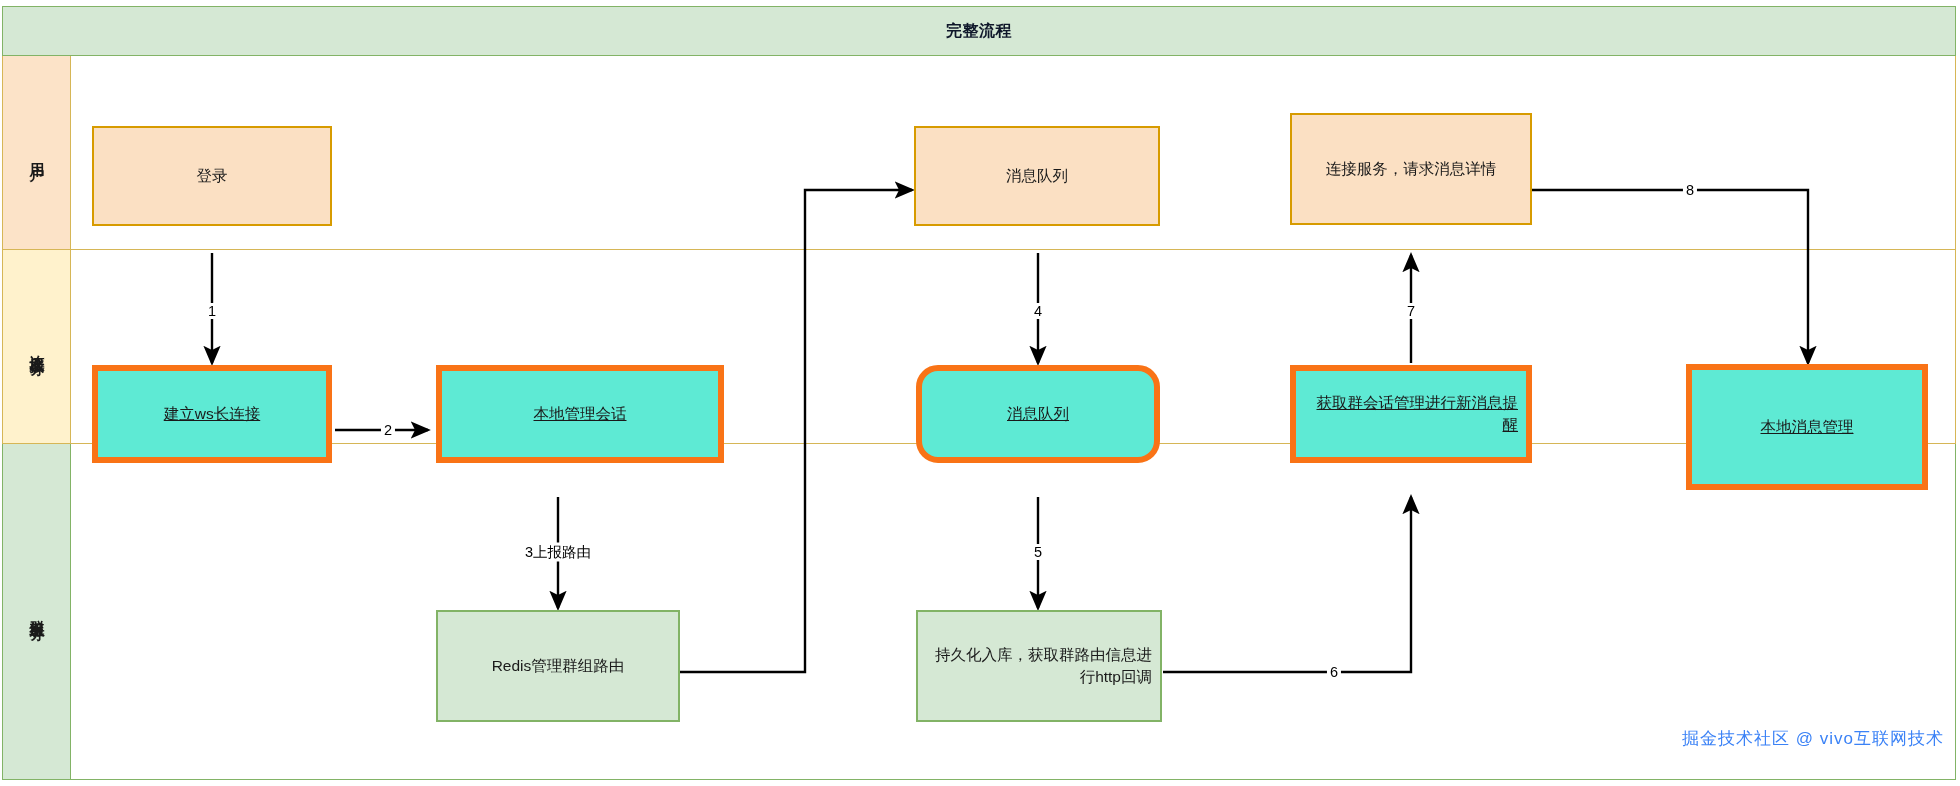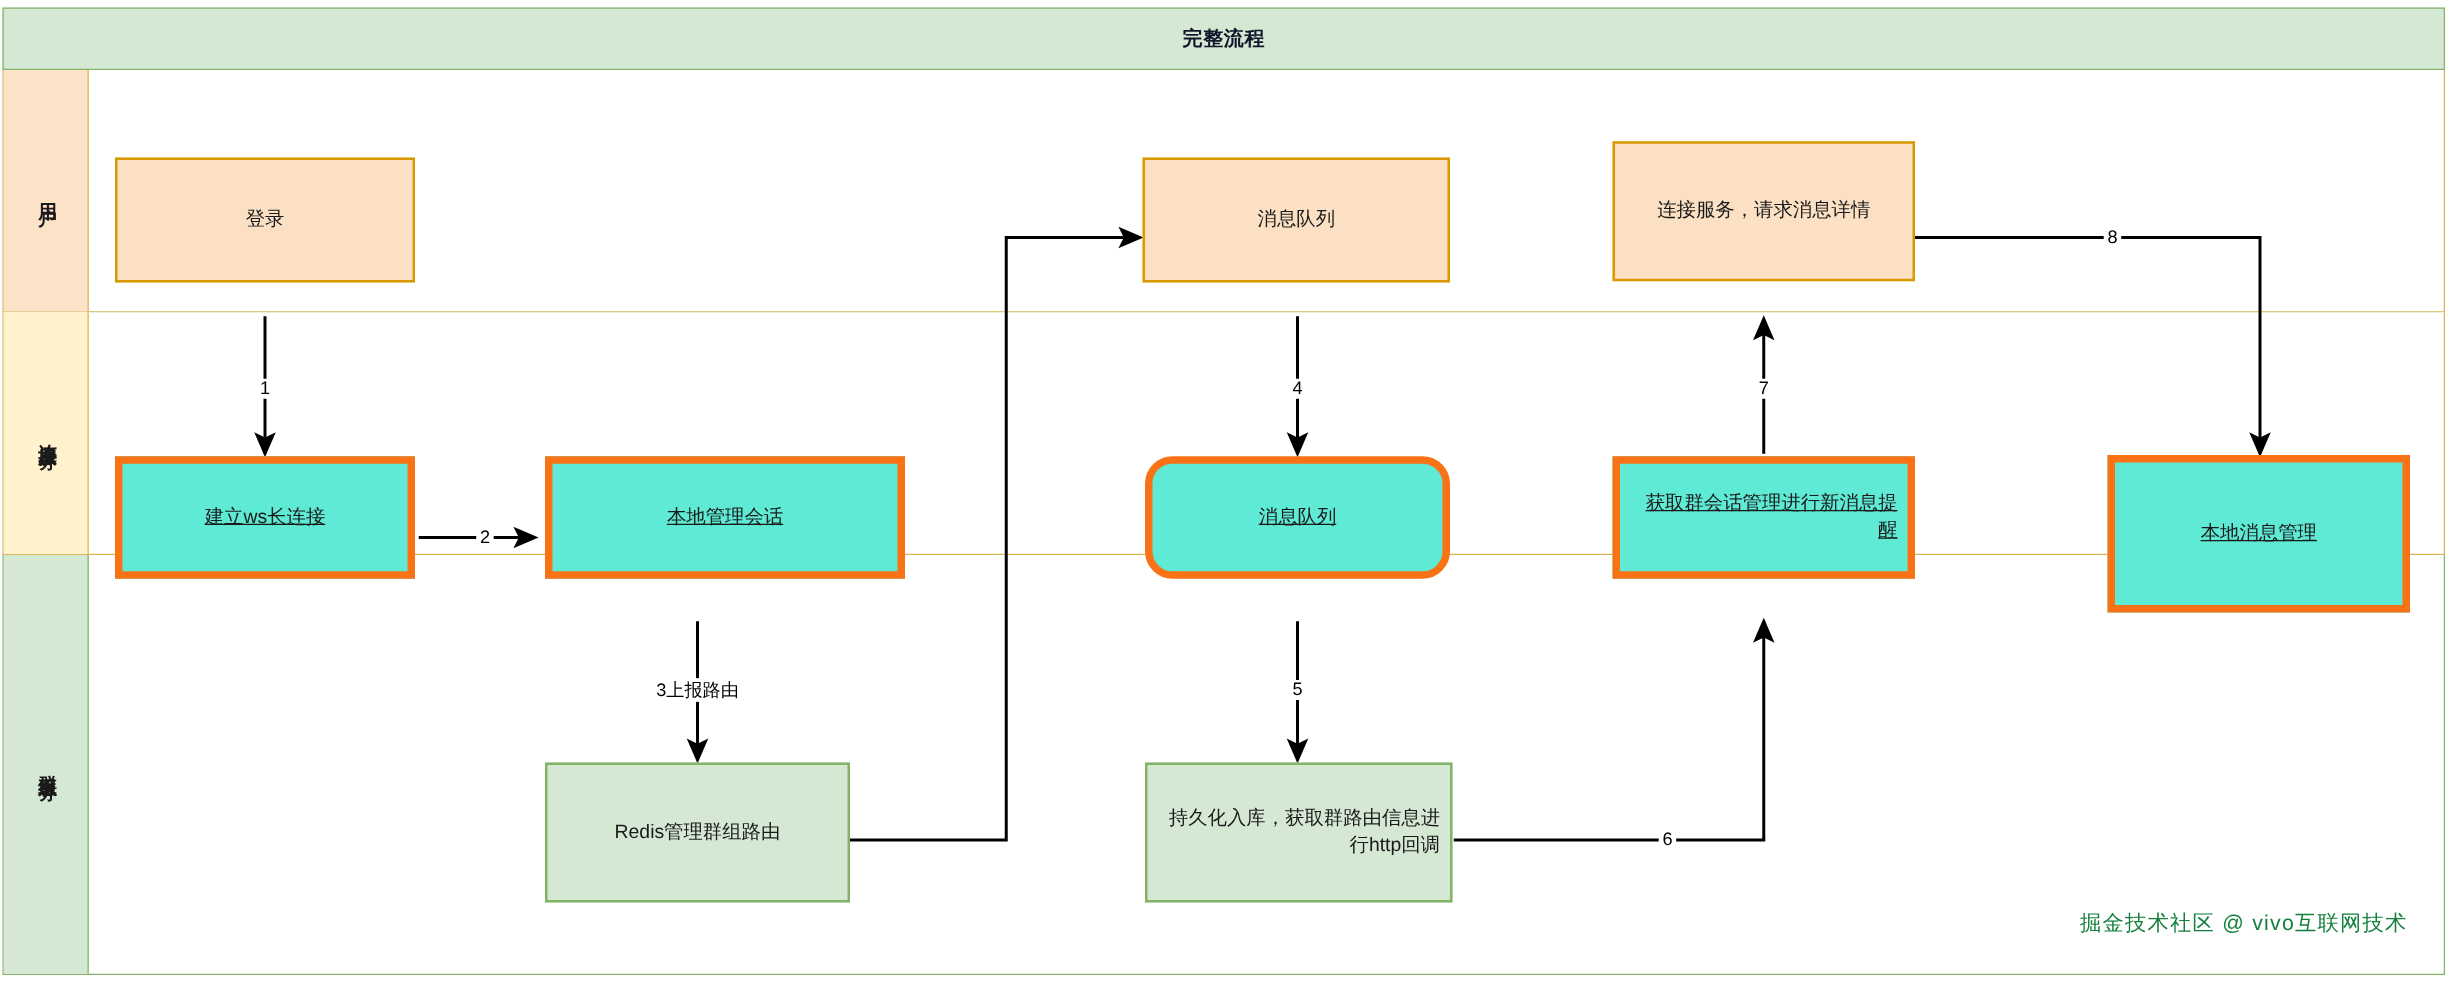--- a/index.html
+++ b/index.html
@@ -50,22 +50,22 @@
   svg.links{position:absolute;left:0;top:0;width:1960px;height:786px;z-index:4;pointer-events:none;}
 
   .elabel{
     position:absolute;z-index:7;font-size:14.5px;color:#000;
     background:#ffffff;padding:0 3px;white-space:nowrap;
     transform:translate(-50%,-50%);
   }
   .elabel.wide{padding:0 2px;}
 
   .watermark{
-    position:absolute;right:34px;bottom:36px;z-index:8;
-    font-size:17px;color:#15803d;white-space:nowrap;letter-spacing:1px;
+    position:absolute;right:16px;bottom:36px;z-index:8;
+    font-size:17px;color:#3b82f6;white-space:nowrap;letter-spacing:1px;
   }
 </style>
 </head>
 <body>
 
 <div id="stage">
 
   <div class="title-bar">
     <span>完整流程</span>
   </div>

